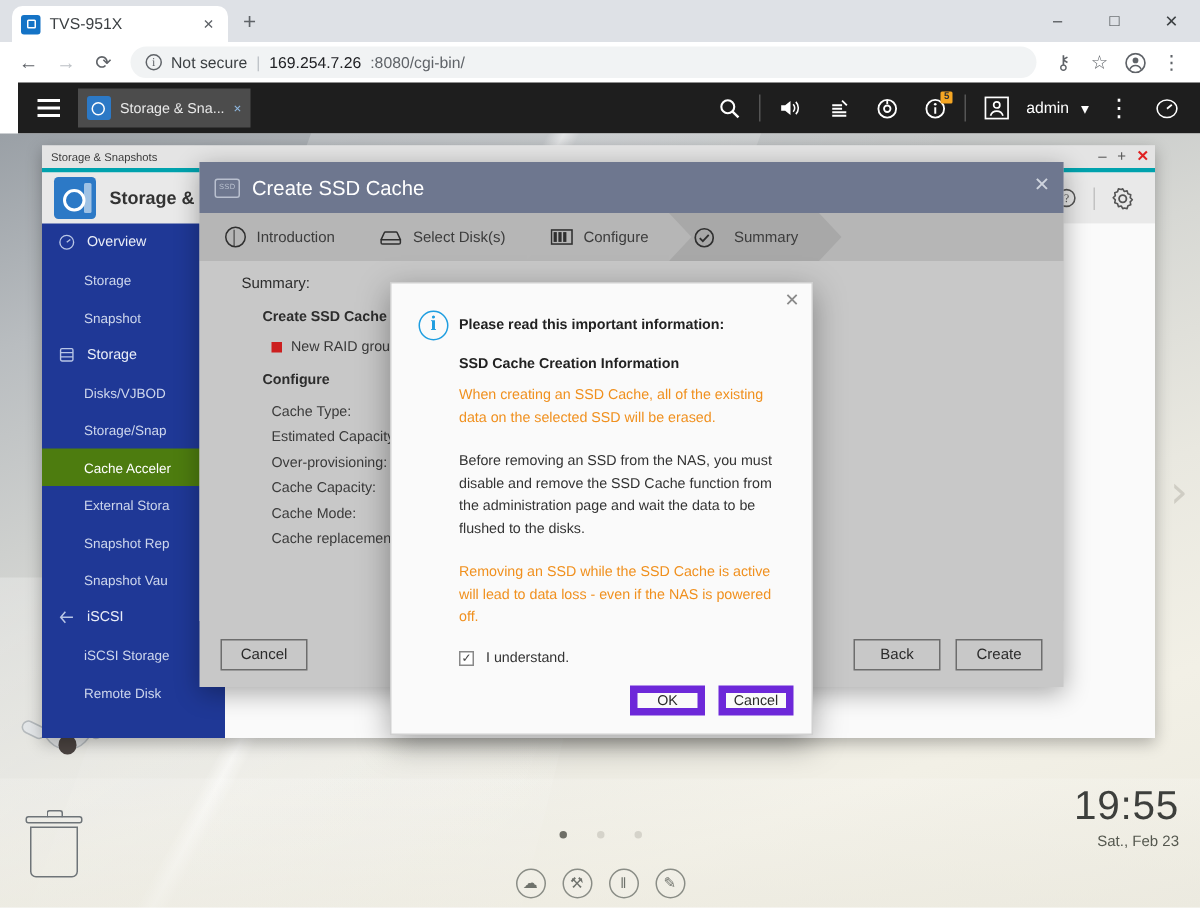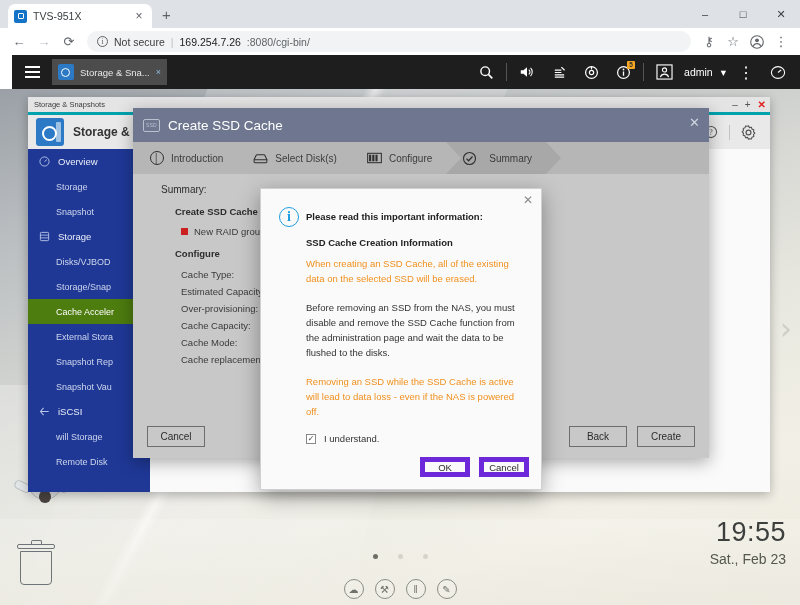--- a/index.html
+++ b/index.html
@@ -200,21 +200,21 @@
     justify-content: center; gap: 11px;
   }
   .dock-btn {
     width: 20px; height: 20px; border-radius: 50%; border: 1.3px solid #8a8d86;
     display: flex; align-items: center; justify-content: center;
     color: #6f726c; font-size: 10px; cursor: pointer; background: rgba(255,255,255,.08);
   }
 
   .clock { position: absolute; right: 14px; bottom: 38px; text-align: right; }
   .clock .t { font-size: 27px; color: #3d3f3c; letter-spacing: .5px; line-height: 1; }
-  .clock .d { font-size: 14px; color: #55584f; margin-top: 5px; }
+  .clock .d { font-size: 10px; color: #55584f; margin-top: 5px; }
 
   
   .app-win {
     position: absolute; left: 28px; top: 97px; width: 742px; height: 395px;
     background: #f0f0f0; box-shadow: 0 3px 10px rgba(0,0,0,.28);
   }
   .app-title {
     height: 15px; background: #e4e4e4; display: flex; align-items: center;
     padding: 0 6px; position: relative;
   }
@@ -614,21 +614,21 @@
       </div>
       <div class="side-item">
         <span class="side-ic">
           <svg width="11" height="11" viewBox="0 0 12 12" aria-hidden="true">
             <path d="M5 2L1.6 6 5 10M2 6h8.5" fill="none" stroke="#b9c6e6" stroke-width="1.1"></path>
           </svg>
         </span>
         <span>iSCSI</span>
       </div>
       <div class="side-item sub">
-        <span>will Storage</span>
+        <span>iSCSI Storage</span>
       </div>
       <div class="side-item sub">
         <span>Remote Disk</span>
       </div>
 
     </div>
 
     <div class="app-main"></div>
   </div>
 

